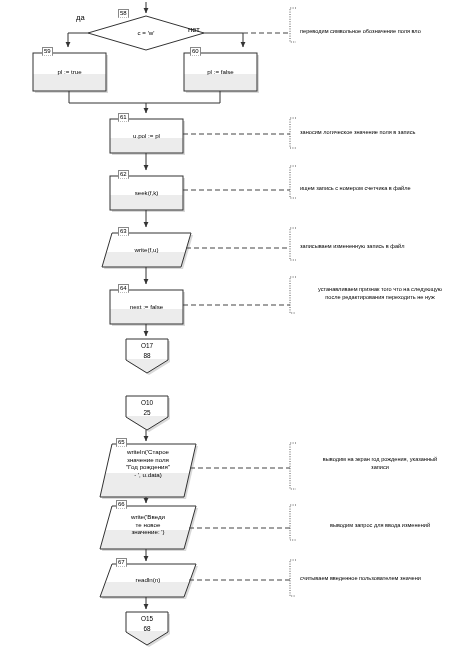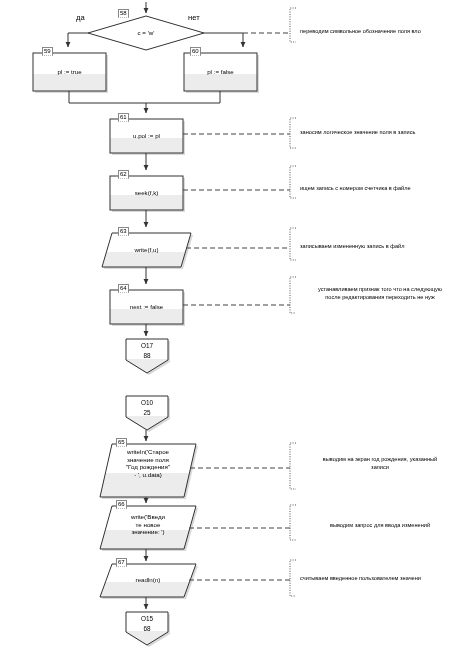--- a/index.html
+++ b/index.html
@@ -242,21 +242,21 @@
       <line x1="189" y1="528" x2="290" y2="528" stroke="#444" stroke-width="1.1" stroke-dasharray="5,3"></line>
     </g>
 
     <g>
       <path d="M296,560 L290,560 L290,596 L296,596" fill="none" stroke="#555" stroke-width="1" stroke-dasharray="1,1.4"></path>
       <line x1="189" y1="580" x2="290" y2="580" stroke="#444" stroke-width="1.1" stroke-dasharray="5,3"></line>
     </g>
   </svg>
 
   <div class="branch-label" style="left:76px; top:13px;">да</div>
-  <div class="branch-label" style="left:188px; top:13px;">нет</div>
+  <div class="branch-label" style="left:188px; top:25px;">нет</div>
 
   <div class="num-label" style="left:118px; top:9px;">58</div>
   <div class="num-label" style="left:42px; top:47px;">59</div>
   <div class="num-label" style="left:190px; top:47px;">60</div>
   <div class="num-label" style="left:118px; top:113px;">61</div>
   <div class="num-label" style="left:118px; top:170px;">62</div>
   <div class="num-label" style="left:118px; top:227px;">63</div>
   <div class="num-label" style="left:118px; top:284px;">64</div>
   <div class="num-label" style="left:116px; top:438px;">65</div>
   <div class="num-label" style="left:116px; top:500px;">66</div>

